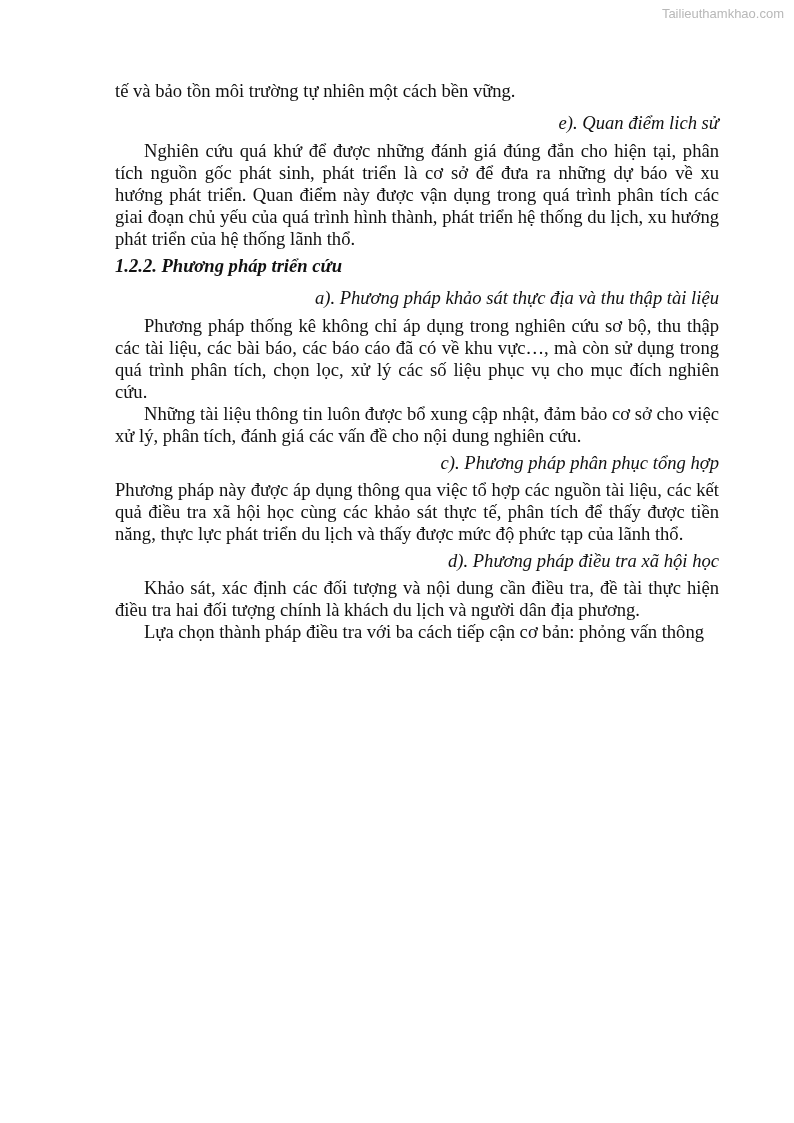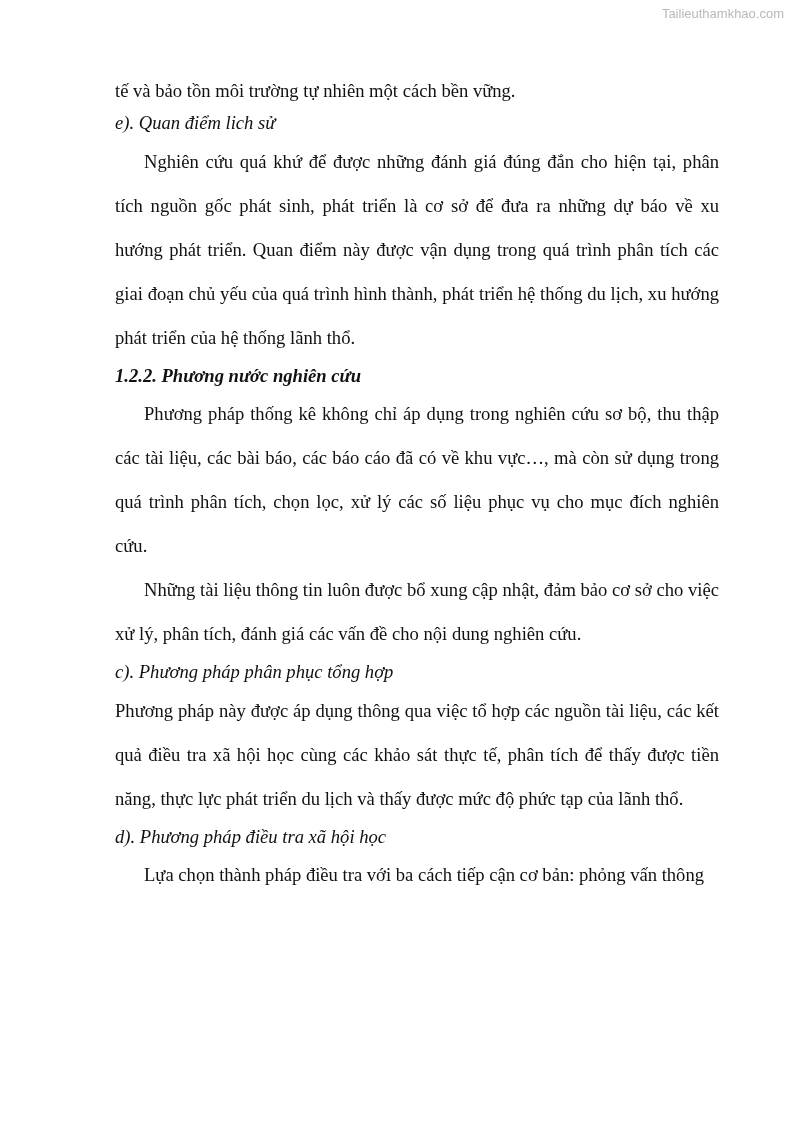--- a/index.html
+++ b/index.html
@@ -3,34 +3,36 @@
 <meta charset="utf-8">
 <style>
   html, body { margin: 0; padding: 0; background: #ffffff; }
   body { width: 794px; height: 1123px; position: relative; overflow: hidden;
          font-family: "Liberation Serif", "DejaVu Serif", serif; color: #111111; }
   .watermark { position: absolute; top: 6px; right: 10px;
                font-family: "Liberation Sans", "DejaVu Sans", sans-serif;
                font-size: 13px; color: #b8b8b8; }
   .page { position: absolute; left: 115px; top: 75px; width: 604px; }
   .line { font-size: 18.6px; line-height: 32.4px; text-align: justify; margin: 0; }
-  .para { font-size: 18.6px; line-height: 44px; text-align: justify; margin: 0; text-indent: 29px; }
+  .para { font-size: 18.6px; line-height: 22px; text-align: justify; margin: 0; text-indent: 29px; }
   .para.noindent { text-indent: 0; }
-  .heading-italic { font-style: italic; font-size: 18.6px; line-height: 32.4px; margin: 0; }
+  .heading-italic { font-style: italic; font-size: 18.6px; line-height: 32.4px; margin: 0; text-align: right; }
   .heading-bold { font-style: italic; font-weight: bold; font-size: 18.6px; line-height: 32.4px; margin: 0; }
 </style>
 </head>
 <body>
 
 <div class="watermark">Tailieuthamkhao.com</div>
 
 <div class="page">
   <p class="line">tế và bảo tồn môi trường tự nhiên một cách bền vững.</p>
   <p class="heading-italic">e). Quan điểm lich sử</p>
   <p class="para">Nghiên cứu quá khứ để được những đánh giá đúng đắn cho hiện tại, phân tích nguồn gốc phát sinh, phát triển là cơ sở để đưa ra những dự báo về xu hướng phát triển. Quan điểm này được vận dụng trong quá trình phân tích các giai đoạn chủ yếu của quá trình hình thành, phát triển hệ thống du lịch, xu hướng phát triển của hệ thống lãnh thổ.</p>
-  <p class="heading-bold">1.2.2. Phương nước nghiên cứu</p>
+  <p class="heading-bold">1.2.2. Phương pháp triển cứu</p>
+  <p class="heading-italic">a). Phương pháp khảo sát thực địa và thu thập tài liệu</p>
   <p class="para">Phương pháp thống kê không chỉ áp dụng trong nghiên cứu sơ bộ, thu thập các tài liệu, các bài báo, các báo cáo đã có về khu vực…, mà còn sử dụng trong quá trình phân tích, chọn lọc, xử lý các số liệu phục vụ cho mục đích nghiên cứu.</p>
   <p class="para">Những tài liệu thông tin luôn được bổ xung cập nhật, đảm bảo cơ sở cho việc xử lý, phân tích, đánh giá các vấn đề cho nội dung nghiên cứu.</p>
   <p class="heading-italic">c). Phương pháp phân phục tổng hợp</p>
   <p class="para noindent">Phương pháp này được áp dụng thông qua việc tổ hợp các nguồn tài liệu, các kết quả điều tra xã hội học cùng các khảo sát thực tế, phân tích để thấy được tiền năng, thực lực phát triển du lịch và thấy được mức độ phức tạp của lãnh thổ.</p>
   <p class="heading-italic">d). Phương pháp điều tra xã hội học</p>
+  <p class="para">Khảo sát, xác định các đối tượng và nội dung cần điều tra, đề tài thực hiện điều tra hai đối tượng chính là khách du lịch và người dân địa phương.</p>
   <p class="para">Lựa chọn thành pháp điều tra với ba cách tiếp cận cơ bản: phỏng vấn thông</p>
 </div>
 
 </body></html>

